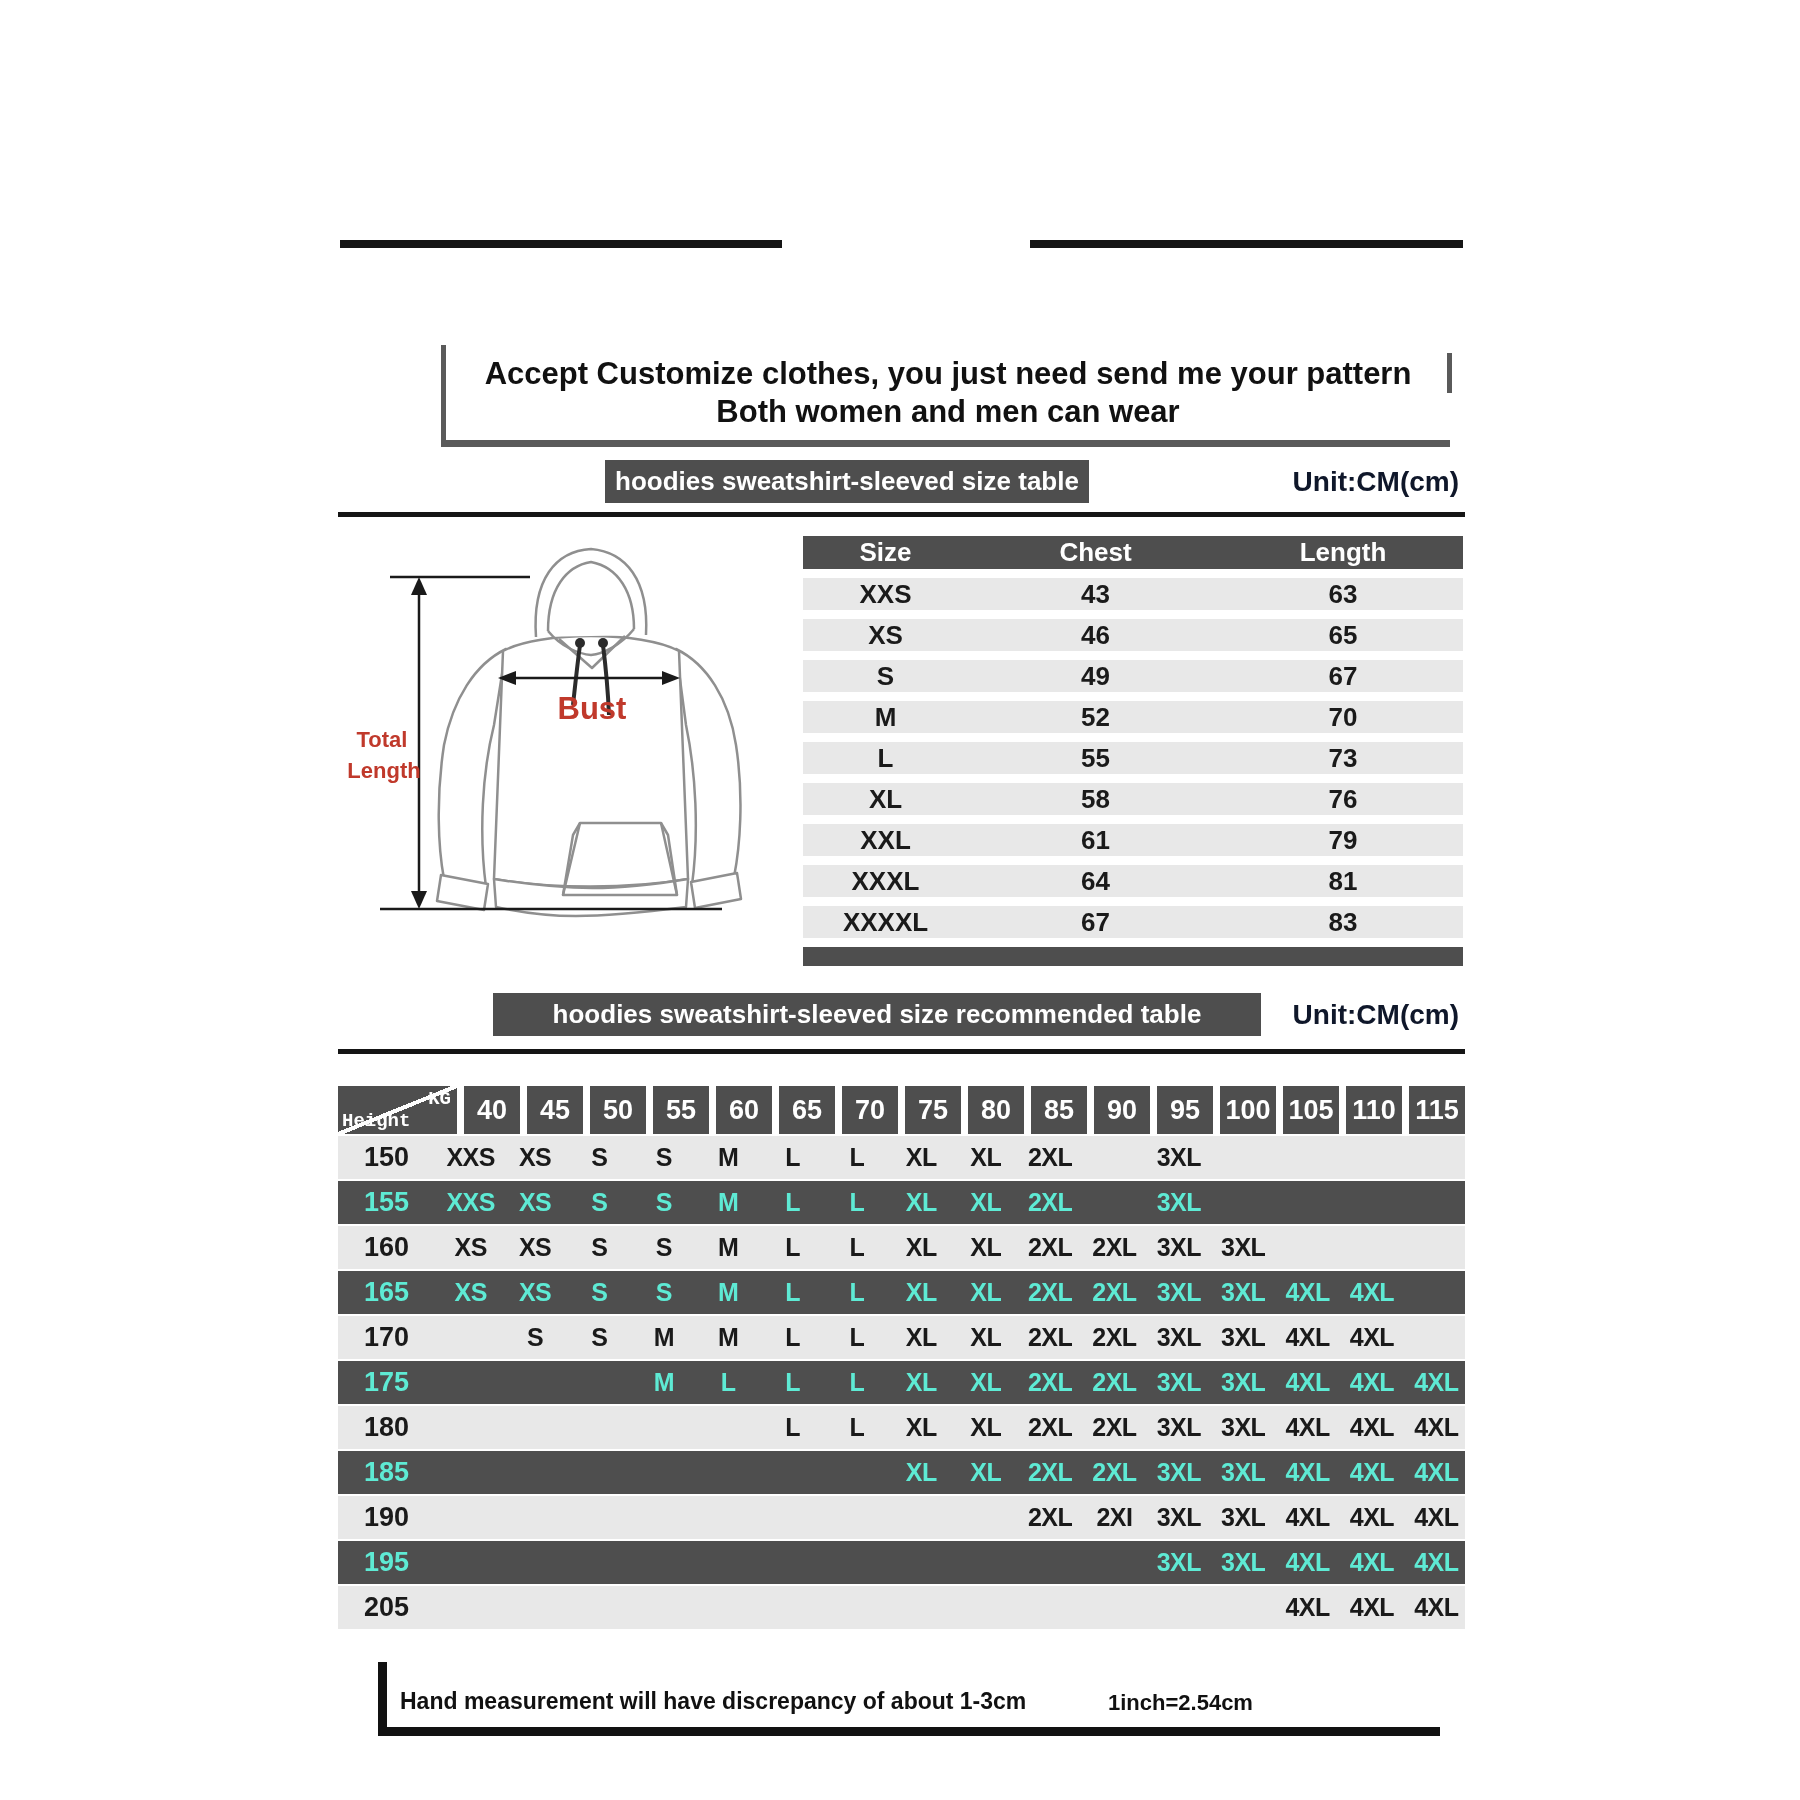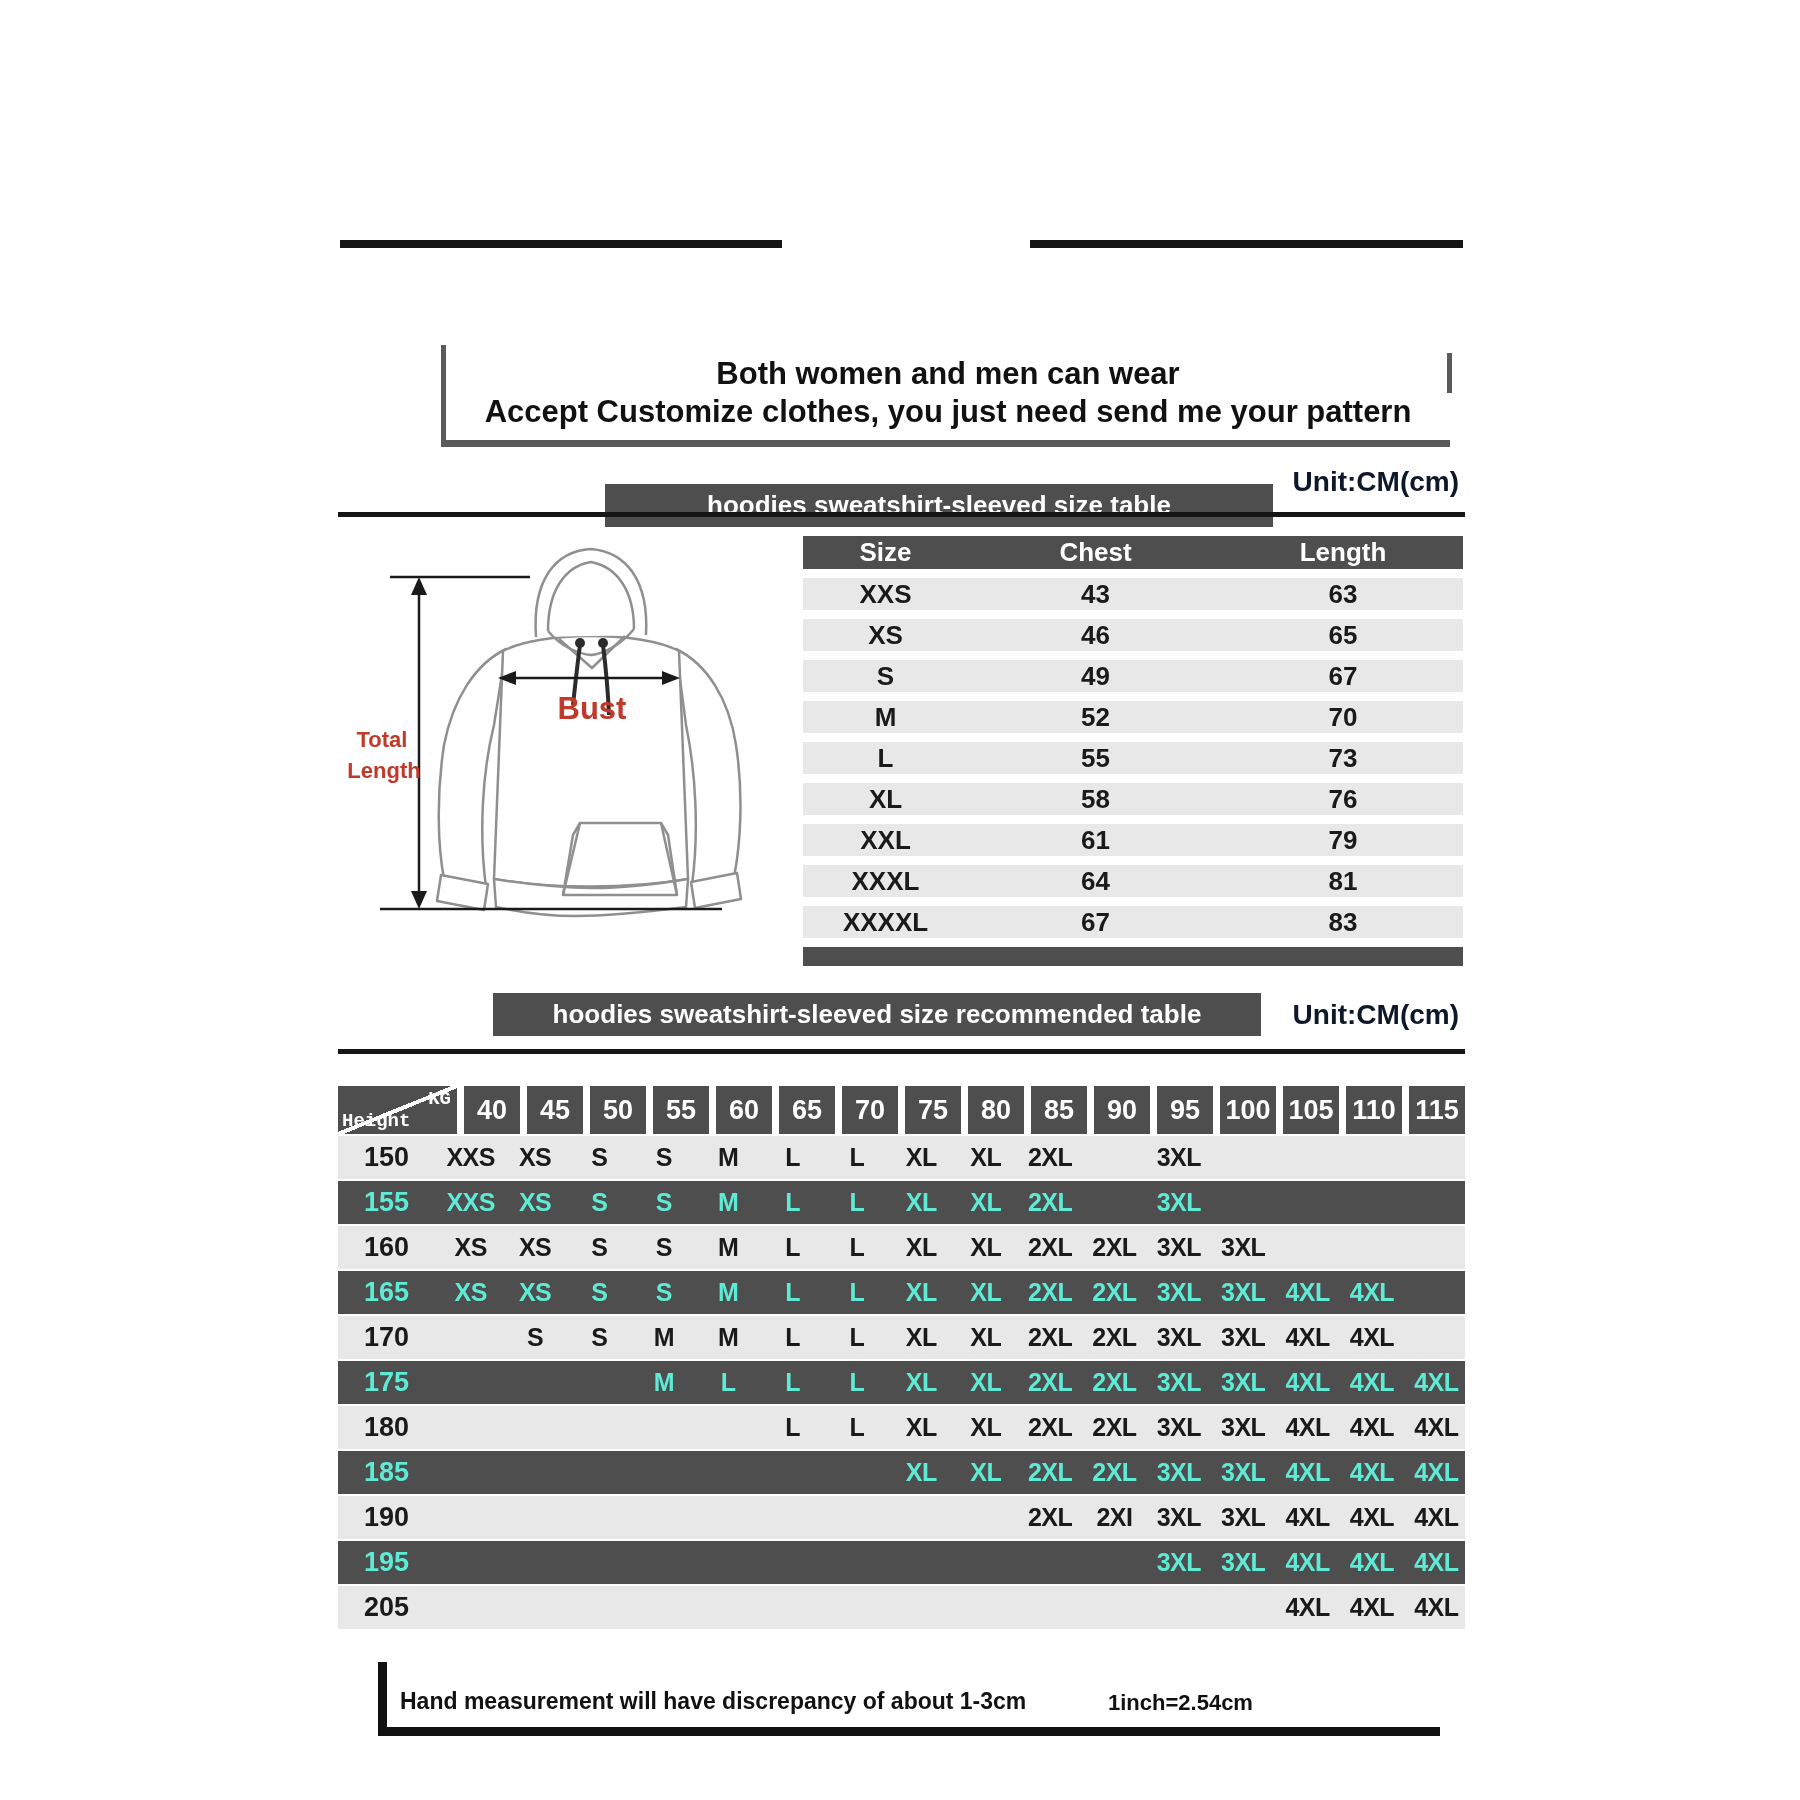--- a/index.html
+++ b/index.html
@@ -10,21 +10,21 @@
   .title{position:absolute;left:0;top:170px;width:100%;text-align:center;font-size:30px;font-weight:700;letter-spacing:3px;color:#151515;}
   .rule{position:absolute;top:240px;height:8px;background:#151515;}
   .rule-left{left:2px;width:442px;}
   .rule-right{left:692px;width:433px;}
 
   .custom-box{position:absolute;left:103px;top:345px;width:1004px;height:95px;border-left:5px solid #5a5a5a;border-bottom:7px solid #5a5a5a;display:flex;flex-direction:column;justify-content:center;align-items:center;}
   .custom-line{font-size:31px;font-weight:700;color:#111;line-height:38px;white-space:nowrap;}
   .custom-tick{position:absolute;right:-2px;top:8px;width:5px;height:40px;background:#5a5a5a;}
 
   .sec-bar{position:absolute;height:43px;background:#4e4e4e;color:#fff;font-size:26px;font-weight:700;text-align:center;line-height:43px;white-space:nowrap;}
-  .s1-bar{left:267px;top:484px;width:668px;}
+  .s1-bar{left:267px;top:460px;width:484px;}
   .s2-bar{left:155px;top:993px;width:768px;}
   .unit{position:absolute;font-size:28px;font-weight:700;color:#0f172a;white-space:nowrap;}
   .s1-unit{right:6px;top:466px;}
   .s2-unit{right:6px;top:999px;}
   .hr{position:absolute;left:0;width:1127px;height:5px;background:#151515;}
   .hr1{top:512px;}
   .hr2{top:1049px;}
 
   .hoodie-wrap{position:absolute;left:2px;top:535px;width:430px;height:425px;}
 
@@ -66,22 +66,22 @@
 </head>
 <body>
 
 <div id="canvas">
   <div id="content">
 
     <div class="rule rule-left"></div>
     <div class="rule rule-right"></div>
 
     <div class="custom-box">
+      <div class="custom-line">Accept Customize clothes, you just need send me your pattern</div>
       <div class="custom-line">Both women and men can wear</div>
-      <div class="custom-line">Accept Customize clothes, you just need send me your pattern</div>
       <div class="custom-tick"></div>
     </div>
 
     <div class="sec-bar s1-bar">hoodies sweatshirt-sleeved size  table</div>
     <div class="unit s1-unit">Unit:CM(cm)</div>
     <div class="hr hr1"></div>
 
     <div class="hoodie-wrap">
       <svg width="430" height="425" viewBox="0 0 430 425">
 

